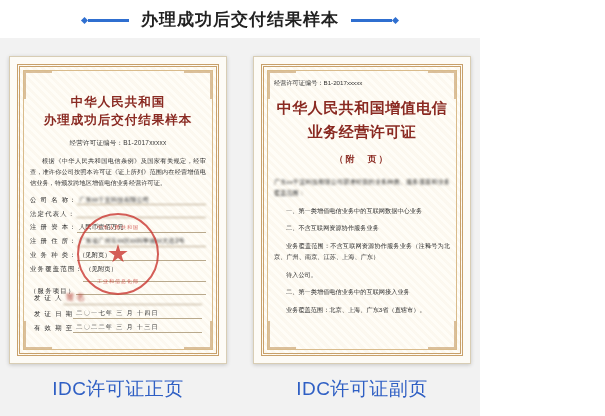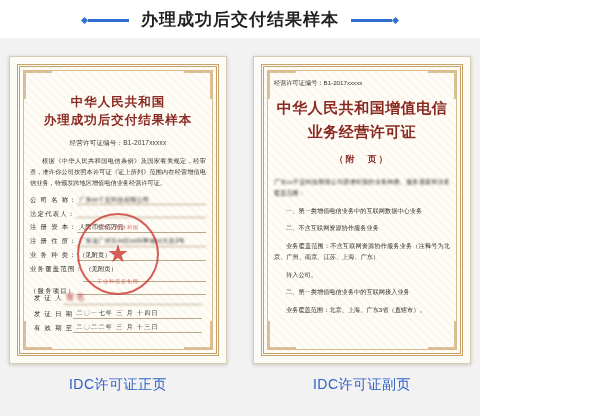--- a/index.html
+++ b/index.html
@@ -71,21 +71,21 @@
     justify-content: center;
     gap: 26px;
   }
   .cert-block {
     display: flex;
     flex-direction: column;
     align-items: center;
   }
   .cert-caption {
     margin-top: 12px;
-    font-size: 14px;
+    font-size: 19px;
     color: #2f5fc4;
     letter-spacing: 0.5px;
   }
 
   
   .cert {
     width: 218px;
     height: 308px;
     background: #fdfbf6;
     border: 1px solid #d8cdb4;

